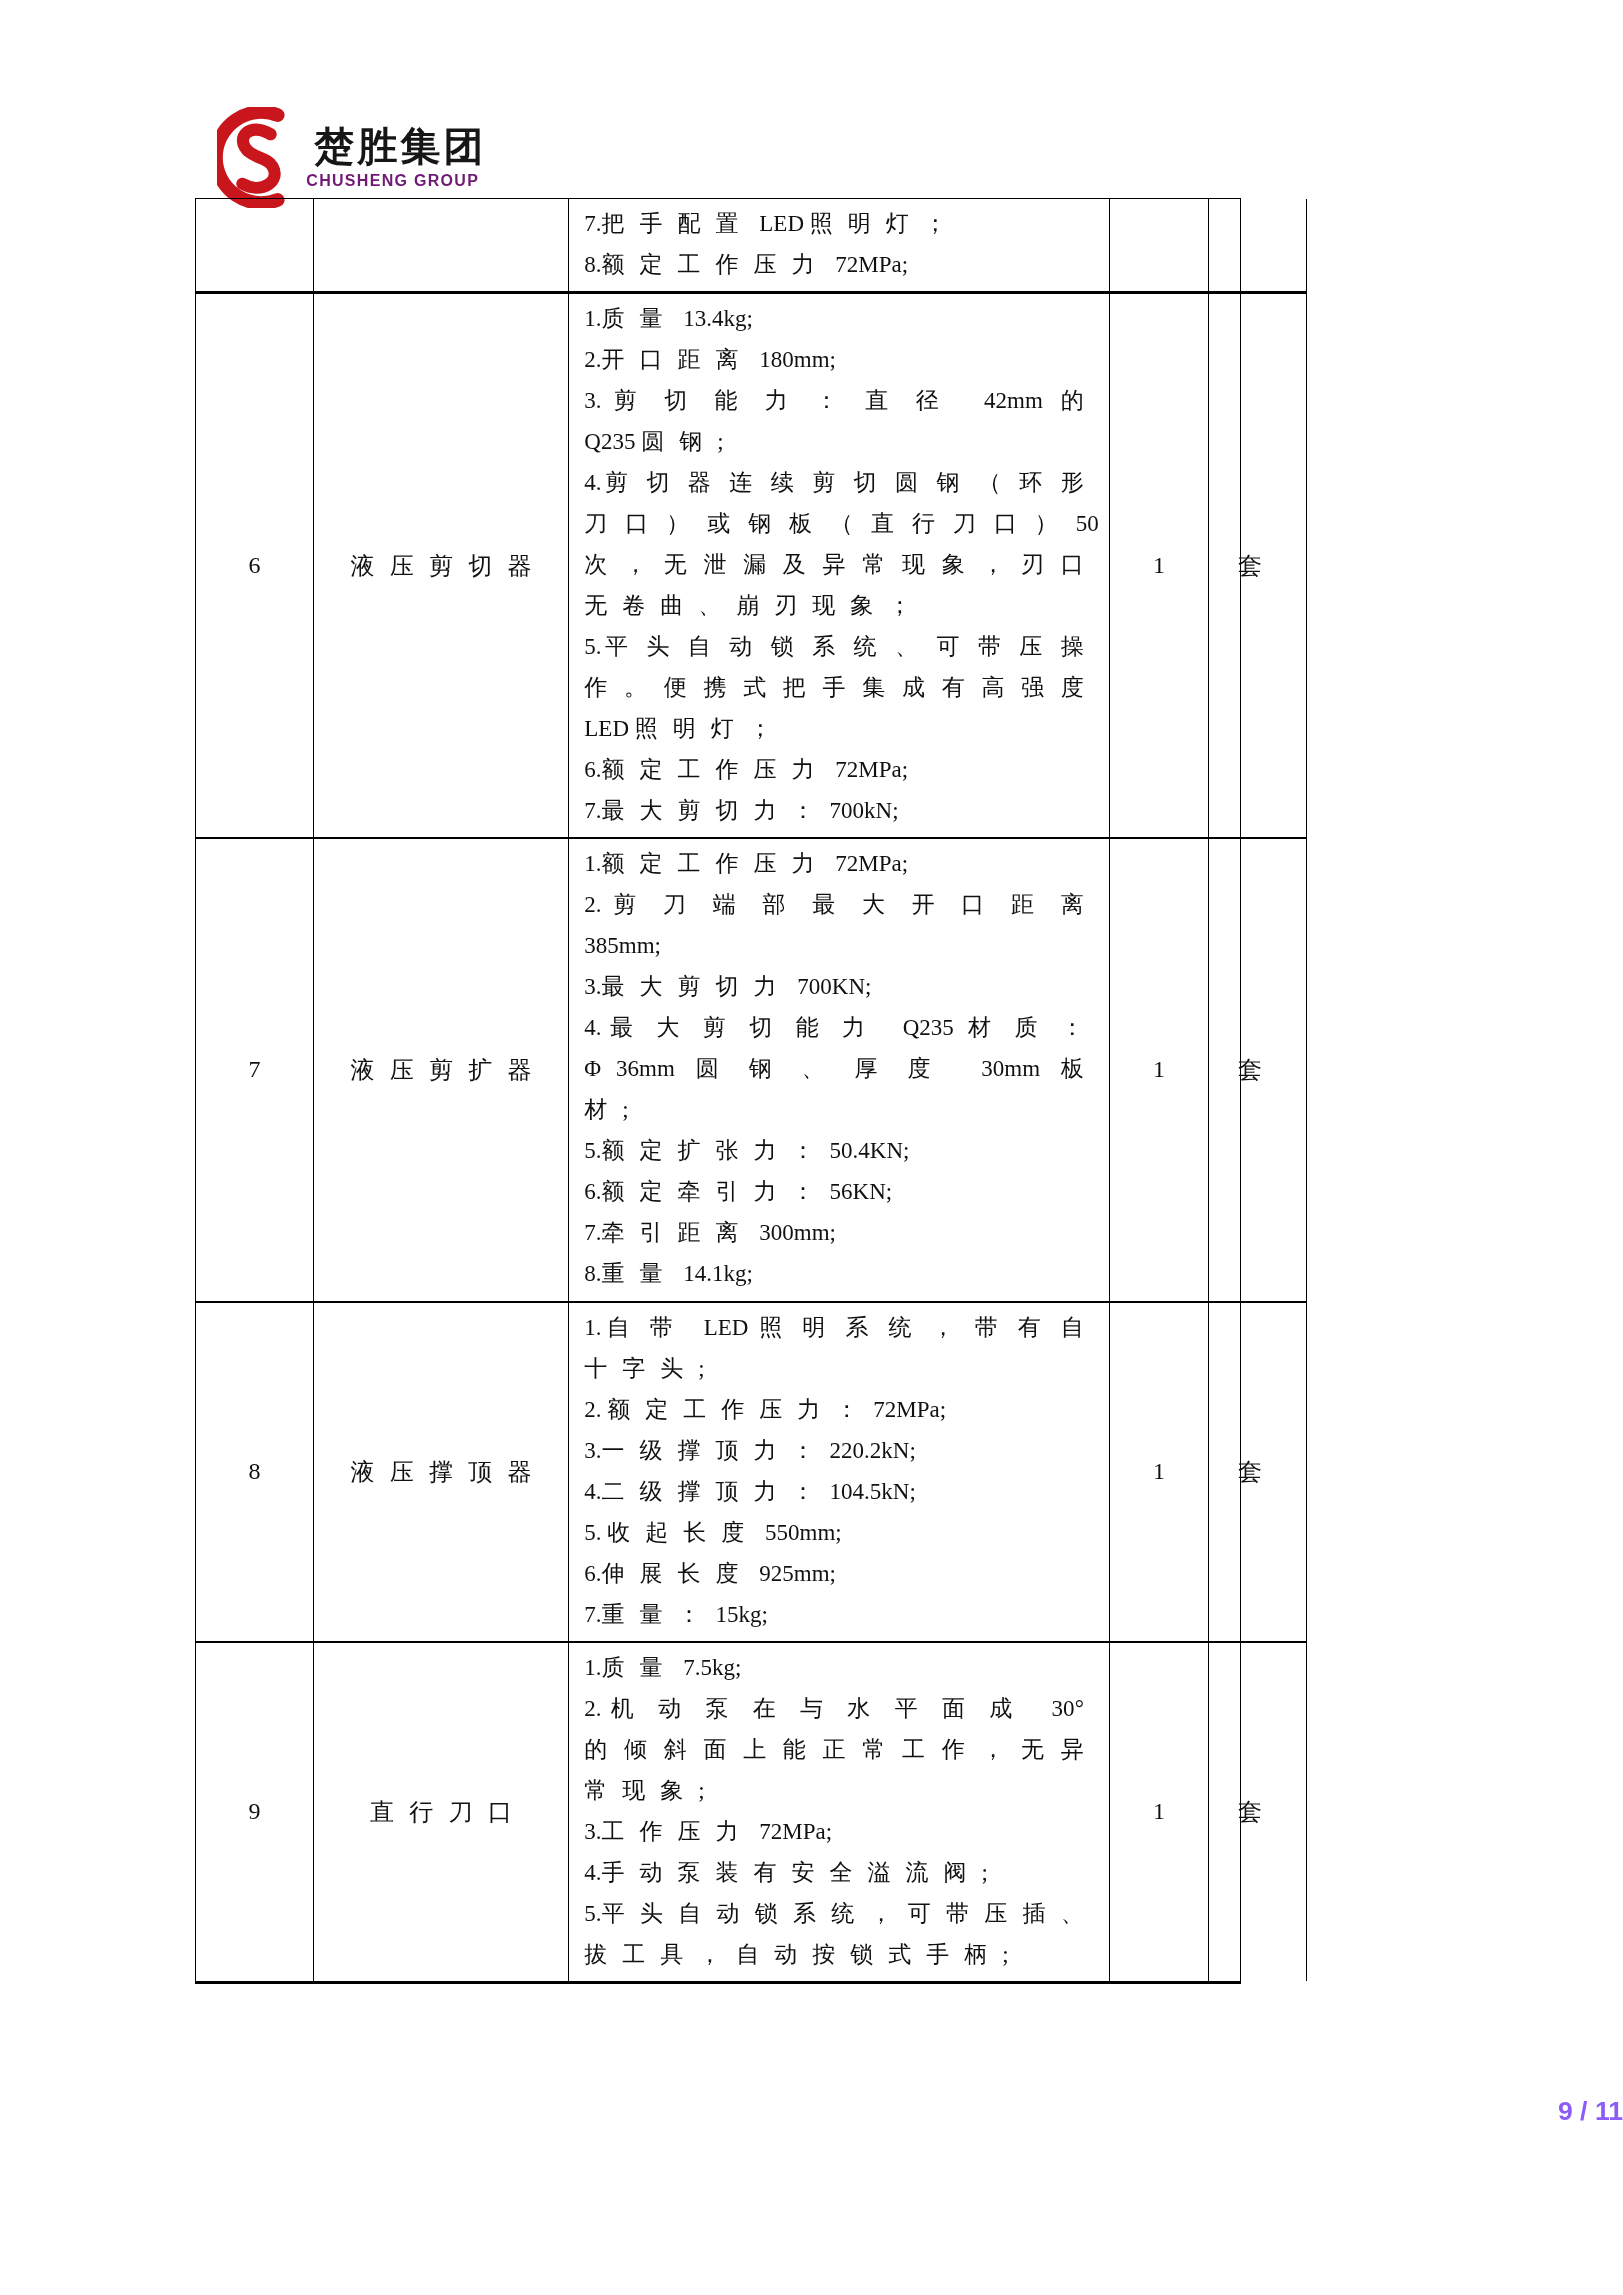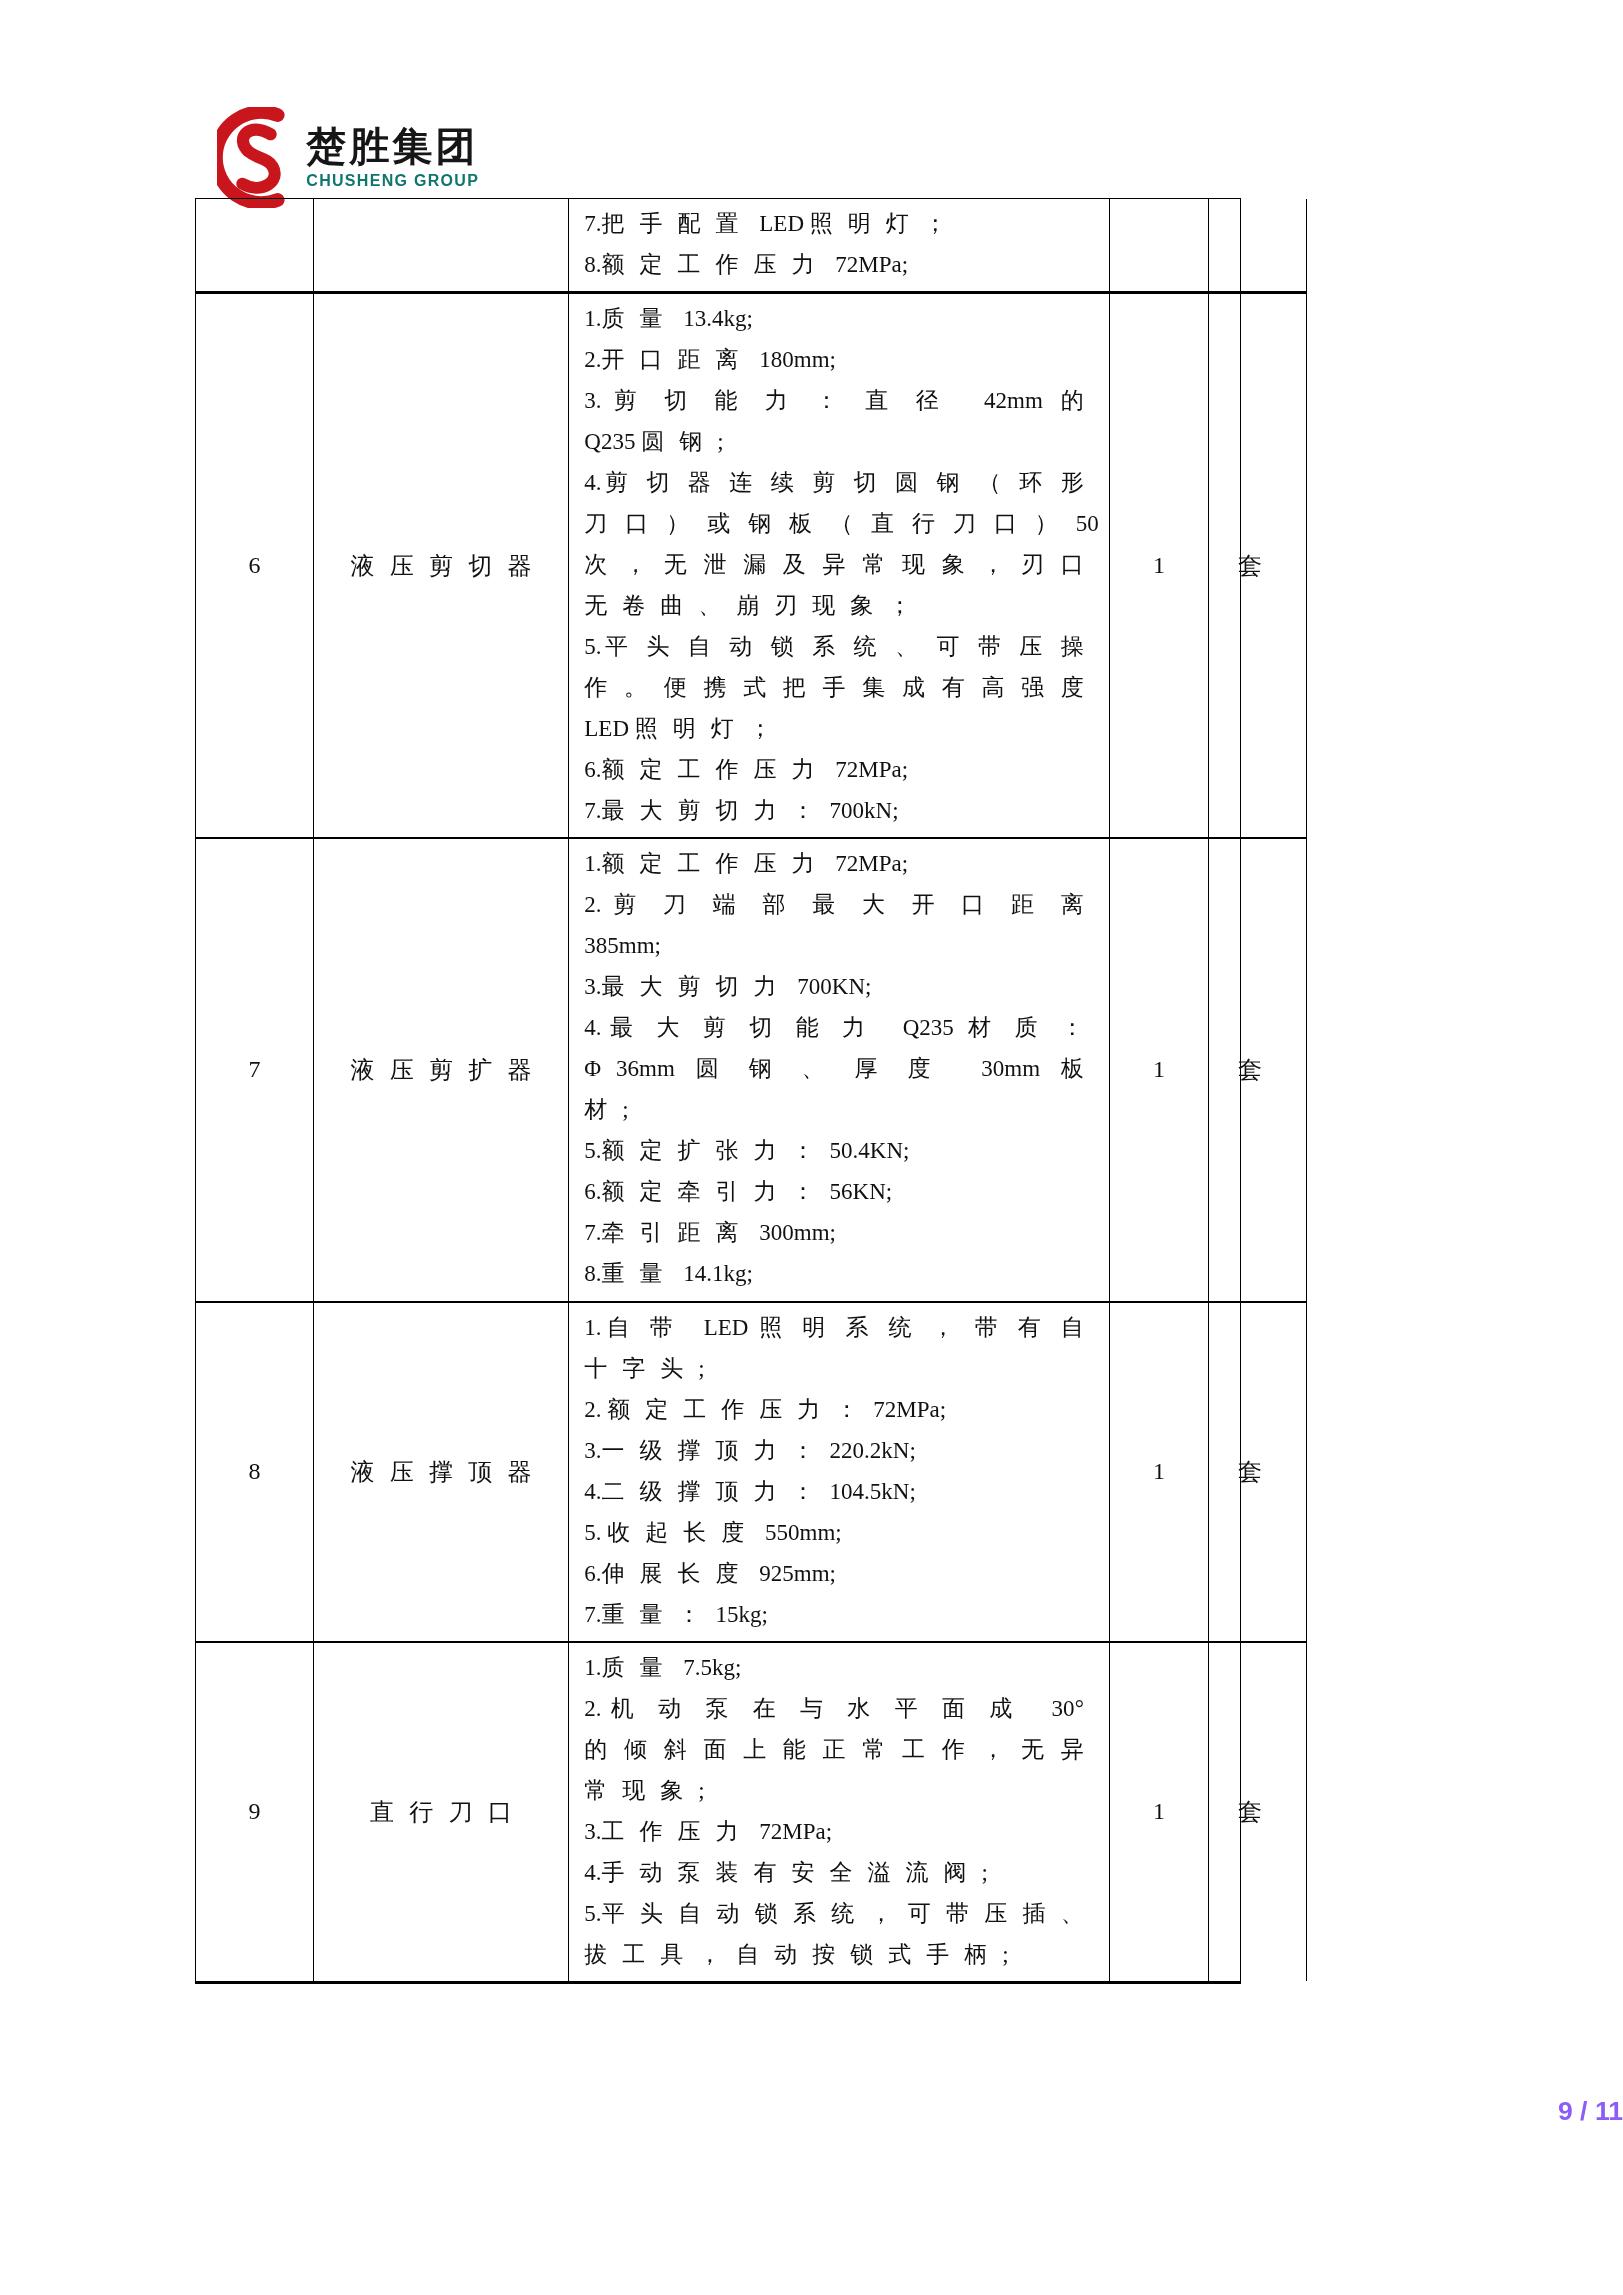--- a/index.html
+++ b/index.html
@@ -12,25 +12,25 @@
     color:#111;
   }
   
   .logo{
     position:absolute;left:217px;top:107px;
     display:flex;align-items:center;gap:13.3px;
   }
   .logo-text{display:flex;flex-direction:column;}
   .logo-cn{
     font-family:"Liberation Sans","DejaVu Sans",sans-serif;
-    font-weight:900;font-size:40px;letter-spacing:3.1px;color:#161616;line-height:1.05;
+    font-weight:900;font-size:40px;letter-spacing:3.1px;color:#161616;line-height:1.05;margin-left:8px;
   }
   .logo-en{
     font-family:"Liberation Sans","DejaVu Sans",sans-serif;
-    font-weight:700;font-size:16px;letter-spacing:1.3px;color:#0f766e;margin-top:4.1px;
+    font-weight:700;font-size:16px;letter-spacing:1.3px;color:#701a75;margin-top:4.1px;
   }
   
   .spec-table{
     position:absolute;left:195px;top:198px;
     width:1046px;
     display:grid;
     grid-template-columns:117px 255px 541px 99px 98px 205px;
     border:1px solid #000;
     border-bottom-width:3.1px;
     box-sizing:border-box;

